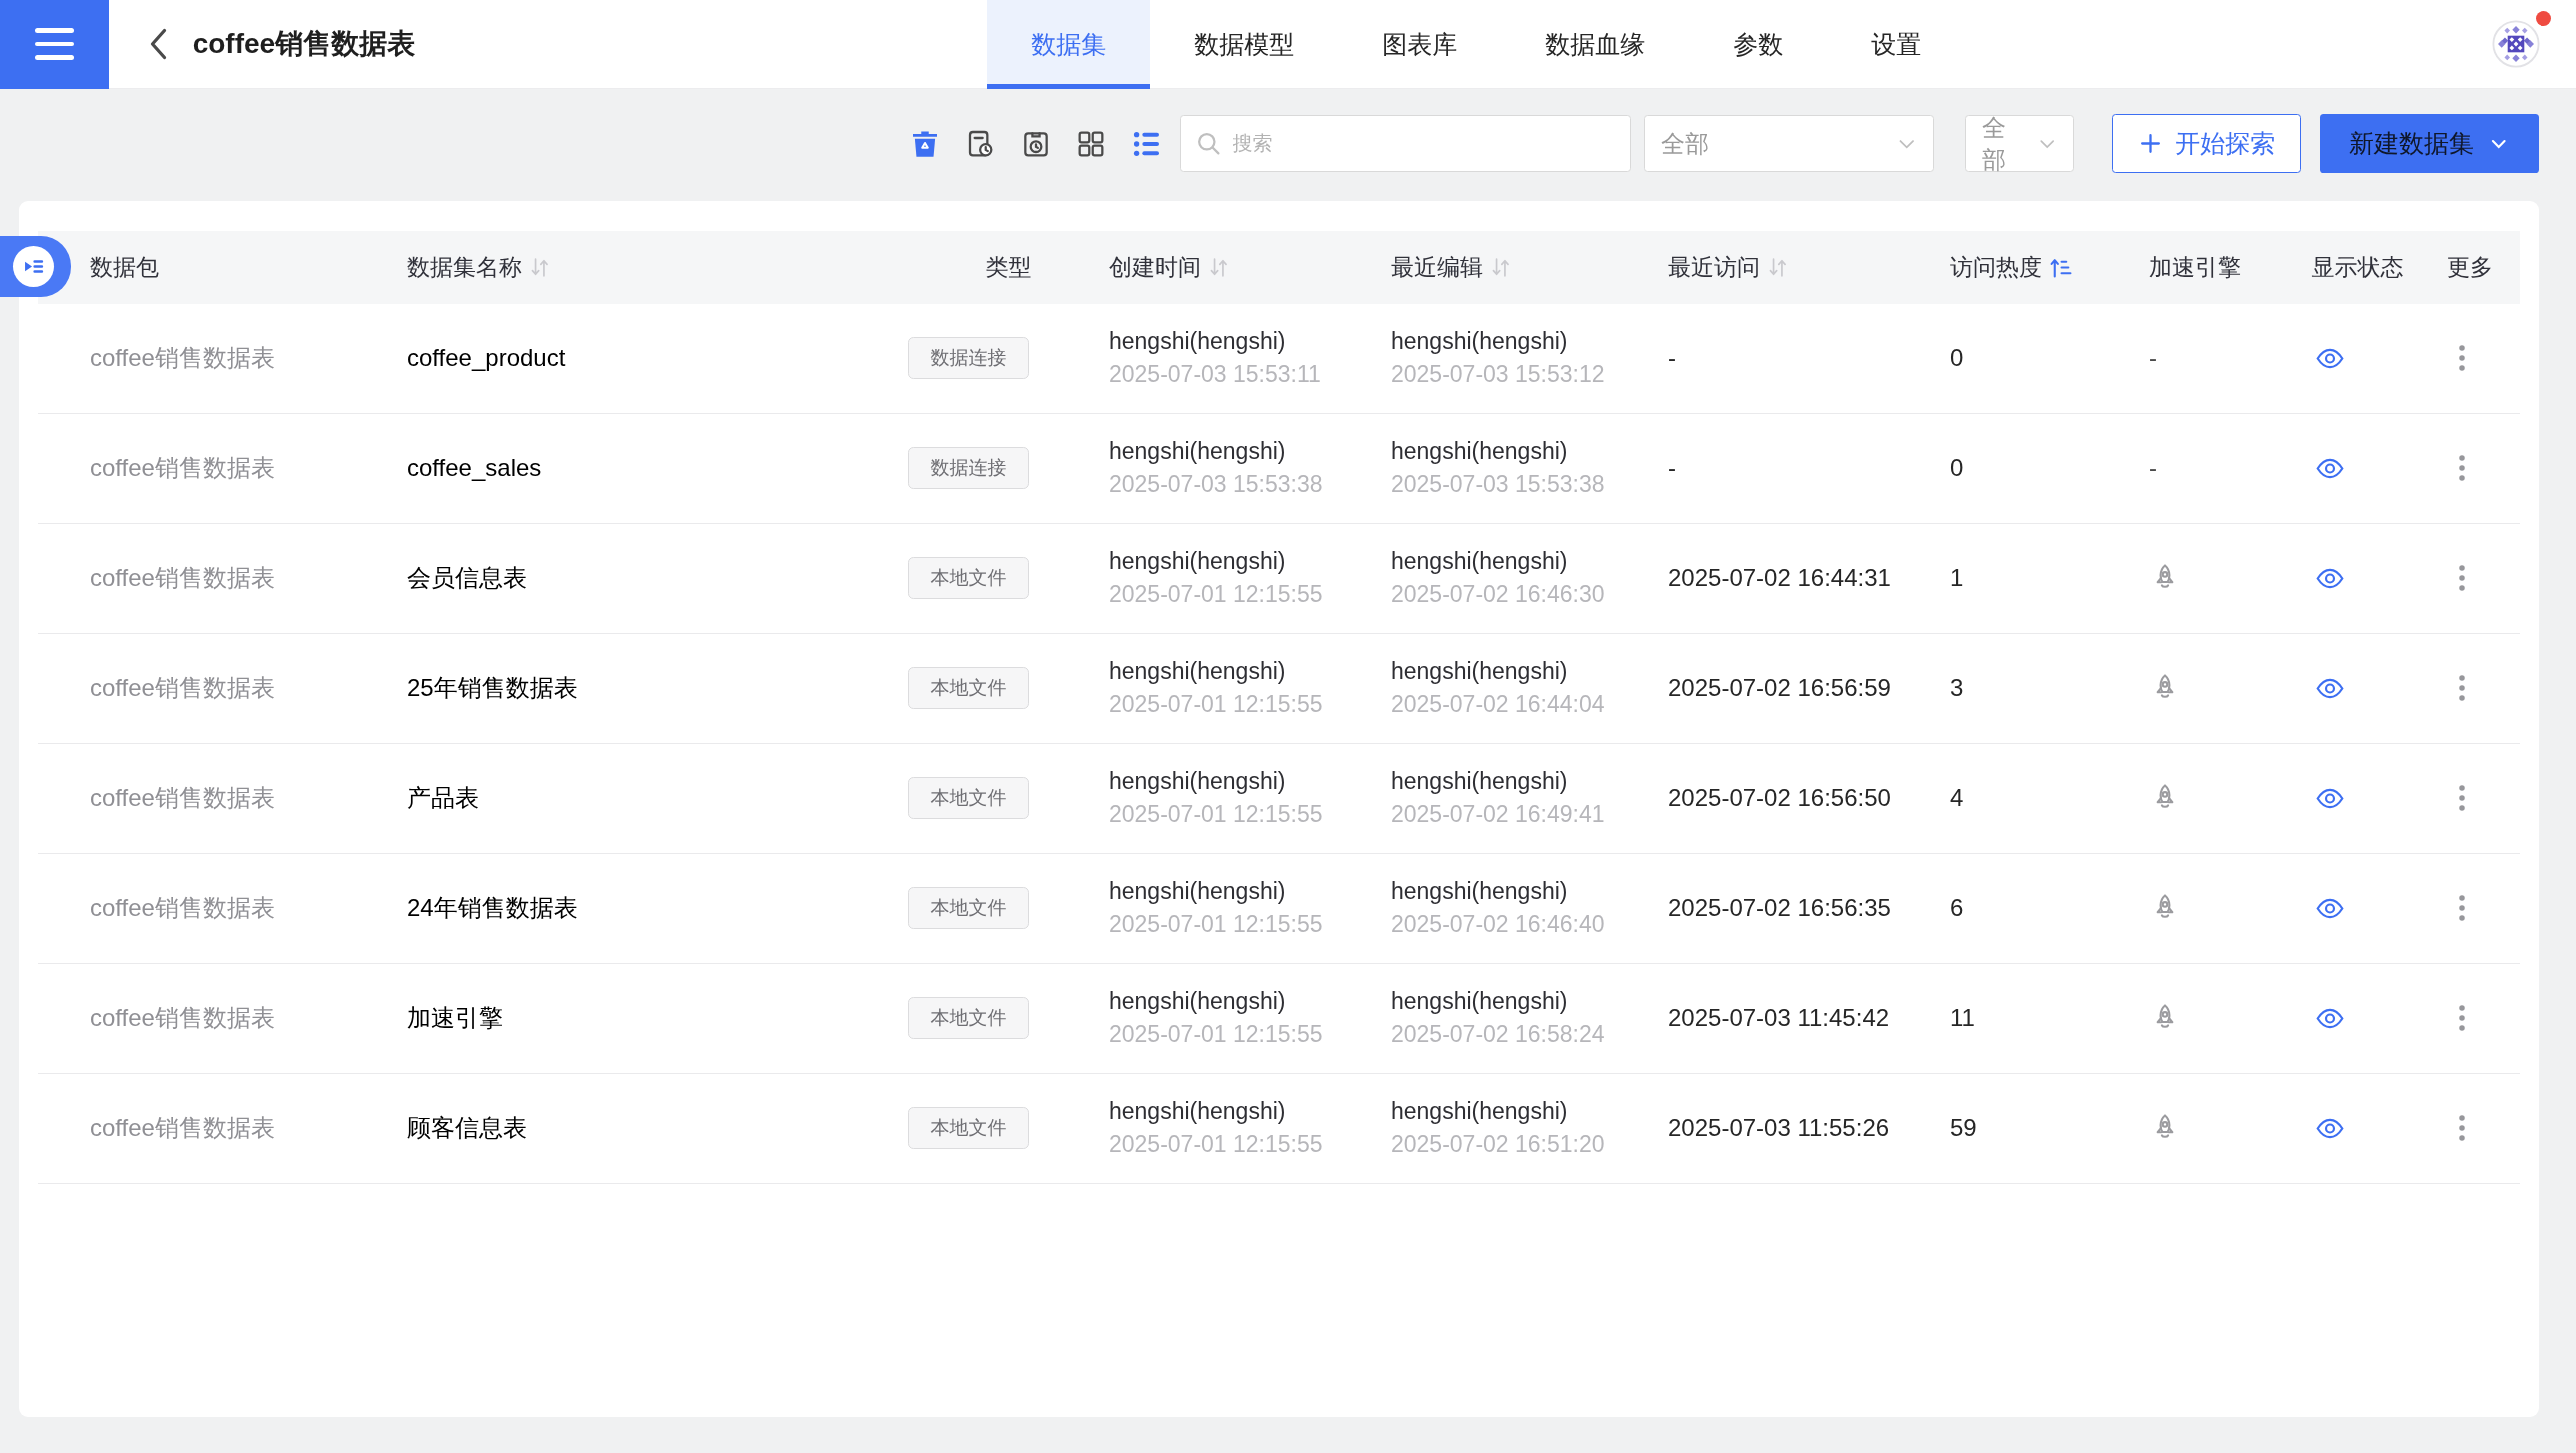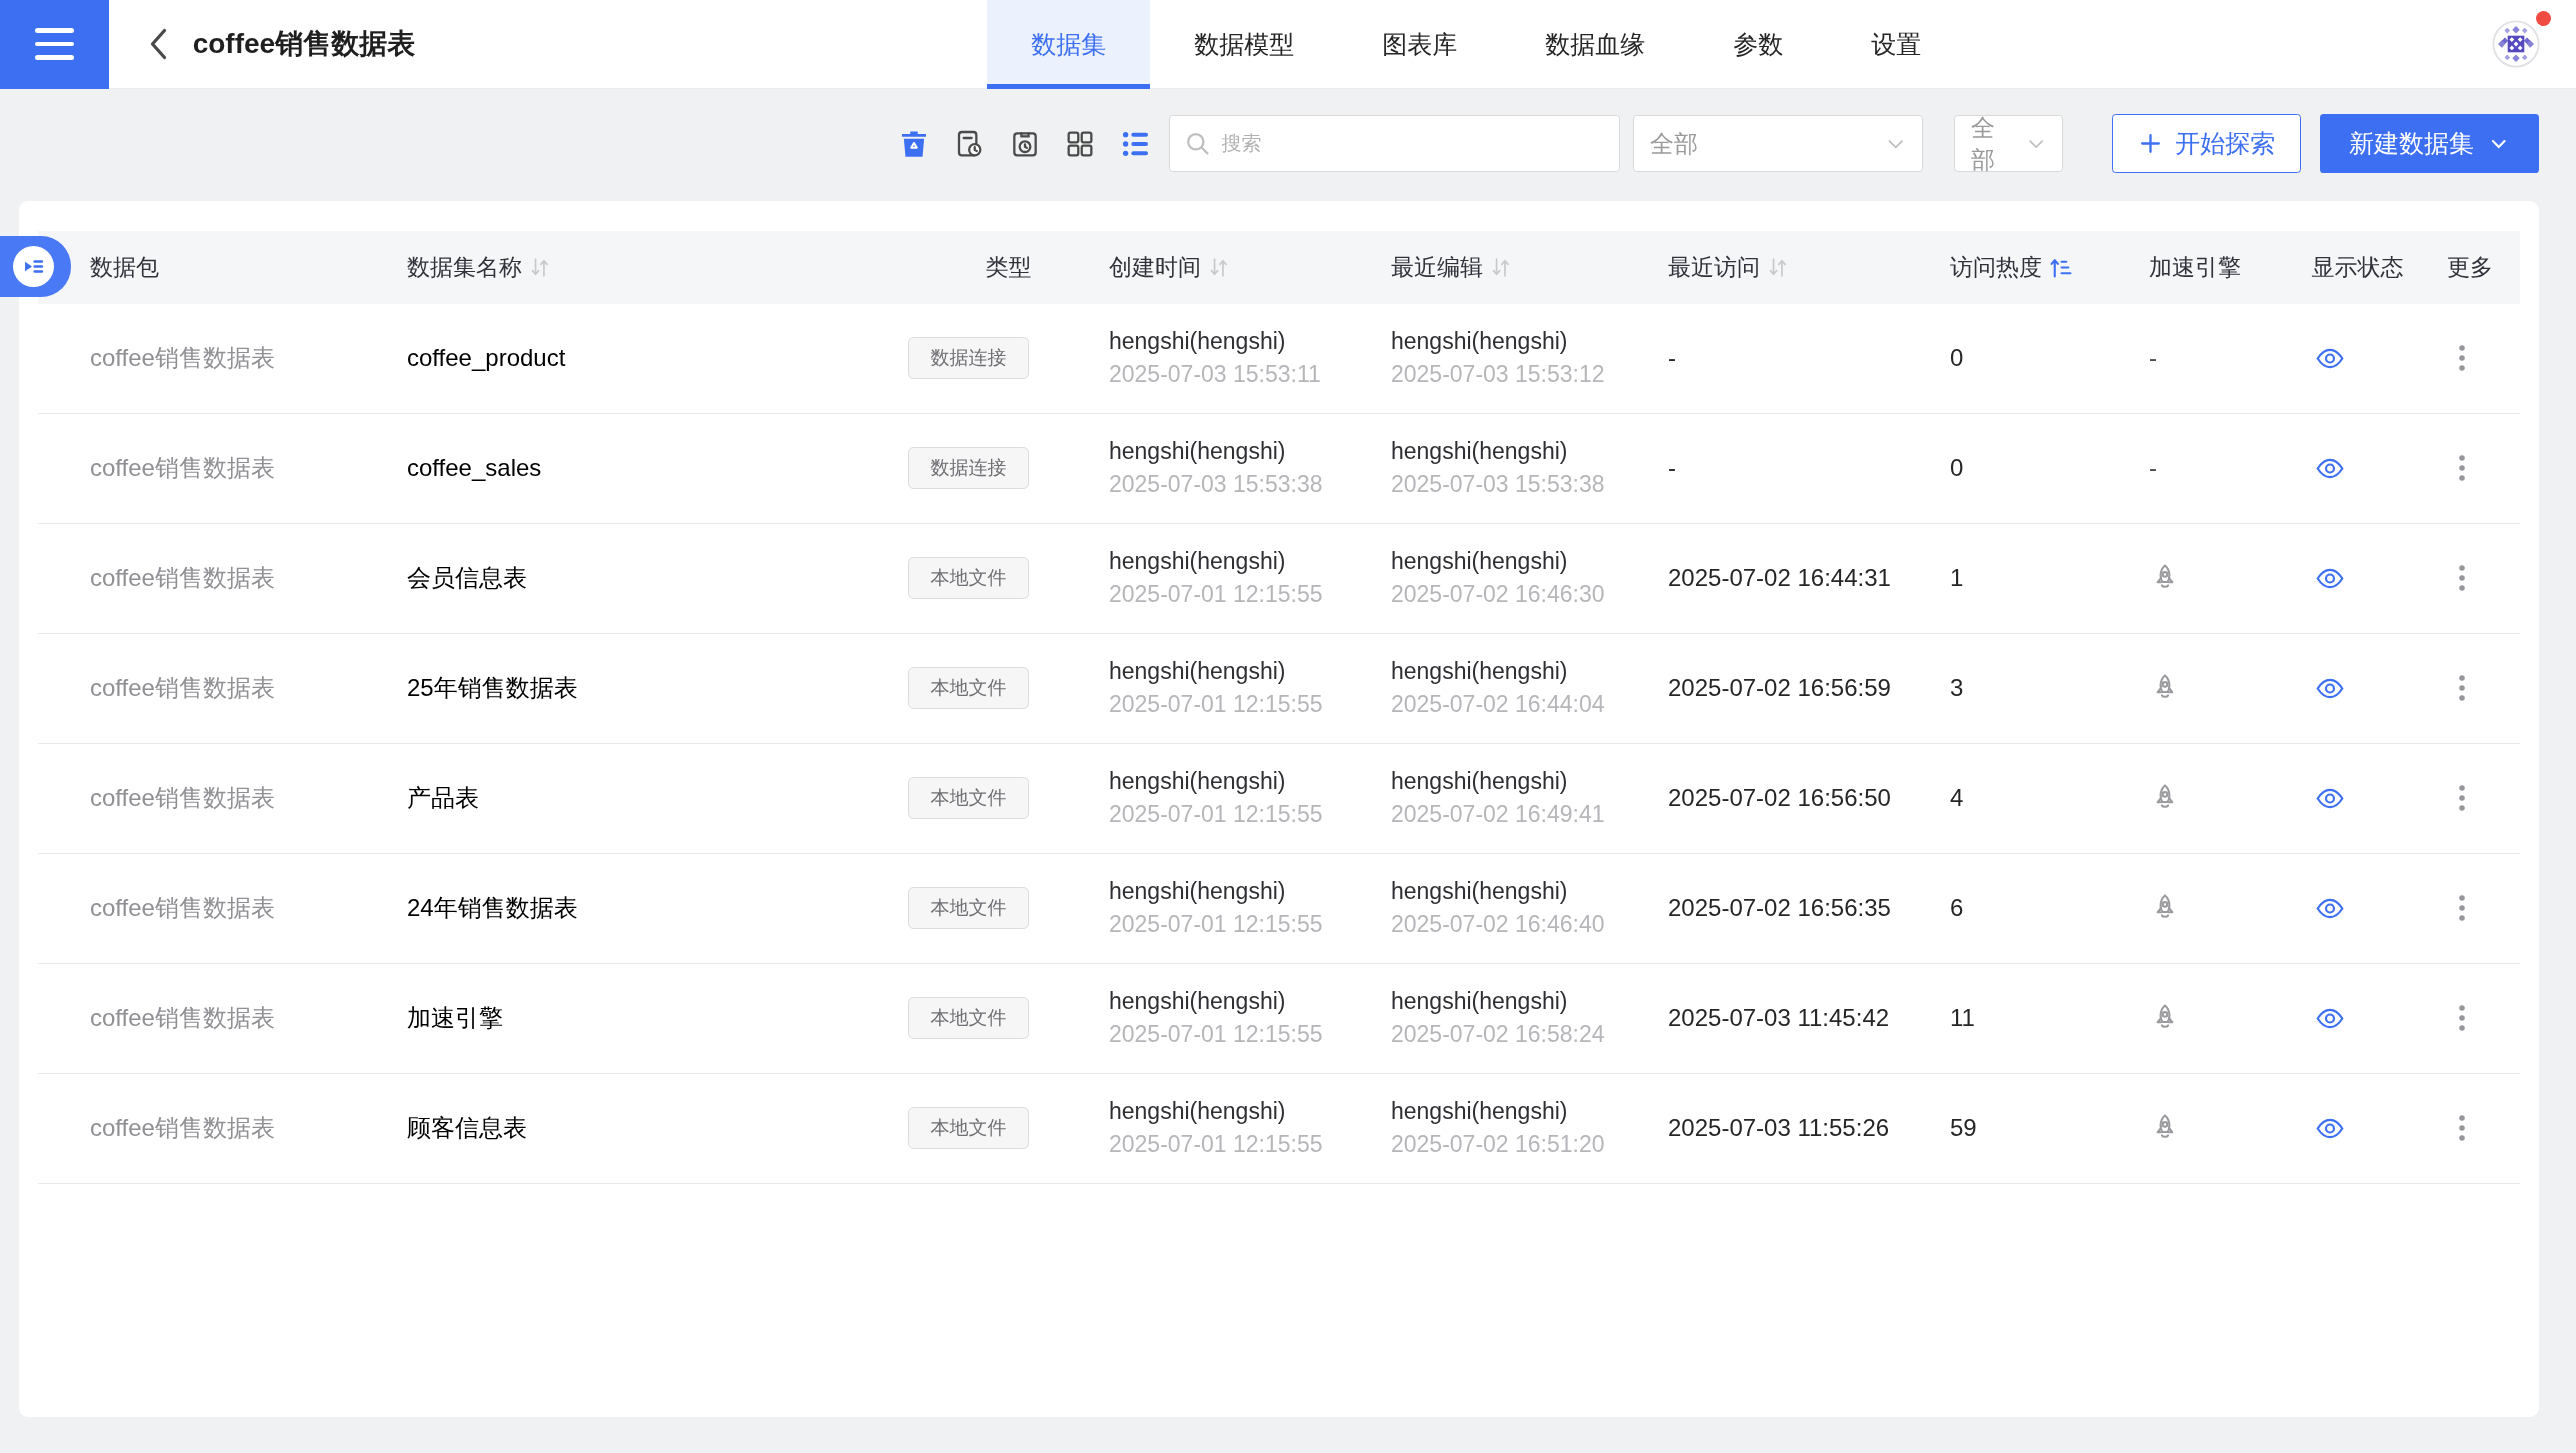--- a/index.html
+++ b/index.html
@@ -24,22 +24,22 @@
   .toolbar{ display:flex; align-items:center; justify-content:flex-end; padding:25px 37px 0 0; }
   .tool-icons{ display:flex; align-items:center; gap:21.5px; margin-right:16px;}
   .tool-icon{ width:34px; height:34px; display:flex; align-items:center; justify-content:center; cursor:pointer;}
   .search-box{ width:451px; height:57px; background:#fff; border:0.9px solid #d9d9d9; border-radius:3.6px; display:flex; align-items:center; padding:0 14.3px; gap:10.7px;}
   .search-box input{ border:none; outline:none; font-size:20px; flex:1; color:#262626; font-family:inherit; background:transparent;}
   .search-box input::placeholder{ color:#b3b3b3;}
   .select{ height:57px; background:#fff; border:0.9px solid #d9d9d9; border-radius:3.6px; display:flex; align-items:center; padding:0 16px; color:#9a9a9a; font-size:24px; cursor:pointer;}
   .select-all-1{ width:290px; justify-content:space-between; margin-left:13.4px;}
   .select-all-2{ width:109px; gap:9px; margin-left:31px;}
   .btn{ height:59px; border-radius:3.6px; display:flex; align-items:center; justify-content:center; font-size:25px; cursor:pointer; white-space:nowrap;}
-  .btn-explore{ width:189px; margin-left:49px; background:#fff; border:1.8px solid #3d6ff2; color:#3d6ff2; gap:12.5px;}
-  .btn-create{ width:219px; margin-left:19px; background:#3d6ff2; border:none; color:#ffffff; gap:14.3px;}
+  .btn-explore{ width:189px; margin-left:38px; background:#fff; border:1.8px solid #3d6ff2; color:#3d6ff2; gap:12.5px;}
+  .btn-create{ width:219px; margin-left:19px; background:#3d6ff2; border:none; color:#0f172a; gap:14.3px;}
   
   .card{ margin:28px 37px 0 19px; background:#fff; border-radius:9px; height:1216px; padding:29.5px 19px 0 19px; overflow:hidden;}
   .grid-row{ display:grid; grid-template-columns:369px 501px 201px 282px 277px 282px 170px 170px 148px 1fr; align-items:center;}
   .thead{ background:#f5f6f7; height:73px; font-size:23px; color:#30313a;}
   .th{ display:flex; align-items:center; gap:7.2px; white-space:nowrap;}
   .th .lbl{ font-weight:500;}
   .tr{ height:110px; border-bottom:0.9px solid #eaeaec; font-size:24px; cursor:pointer;}
   .td{ display:flex; align-items:center; min-width:0;}
   .c1{ padding-left:52px;}
   .c3.th{ justify-content:center;}

